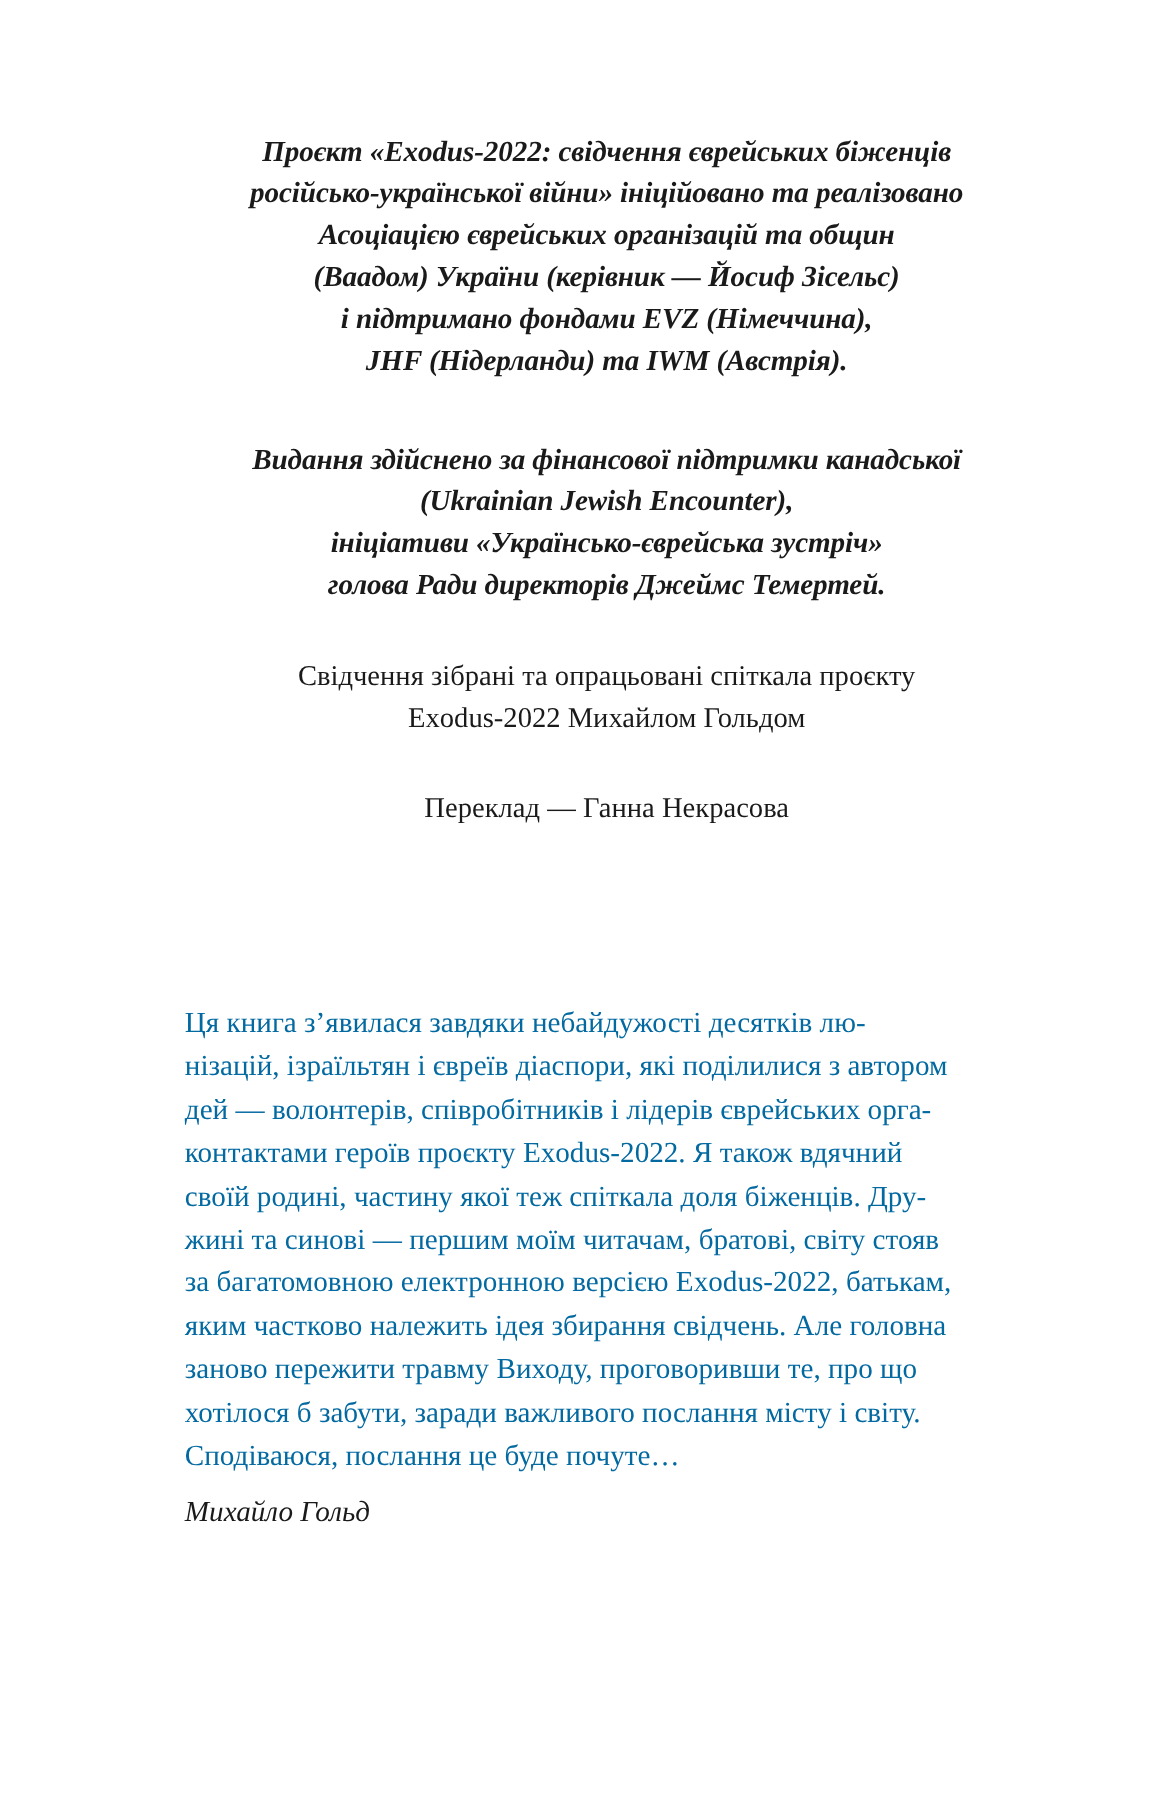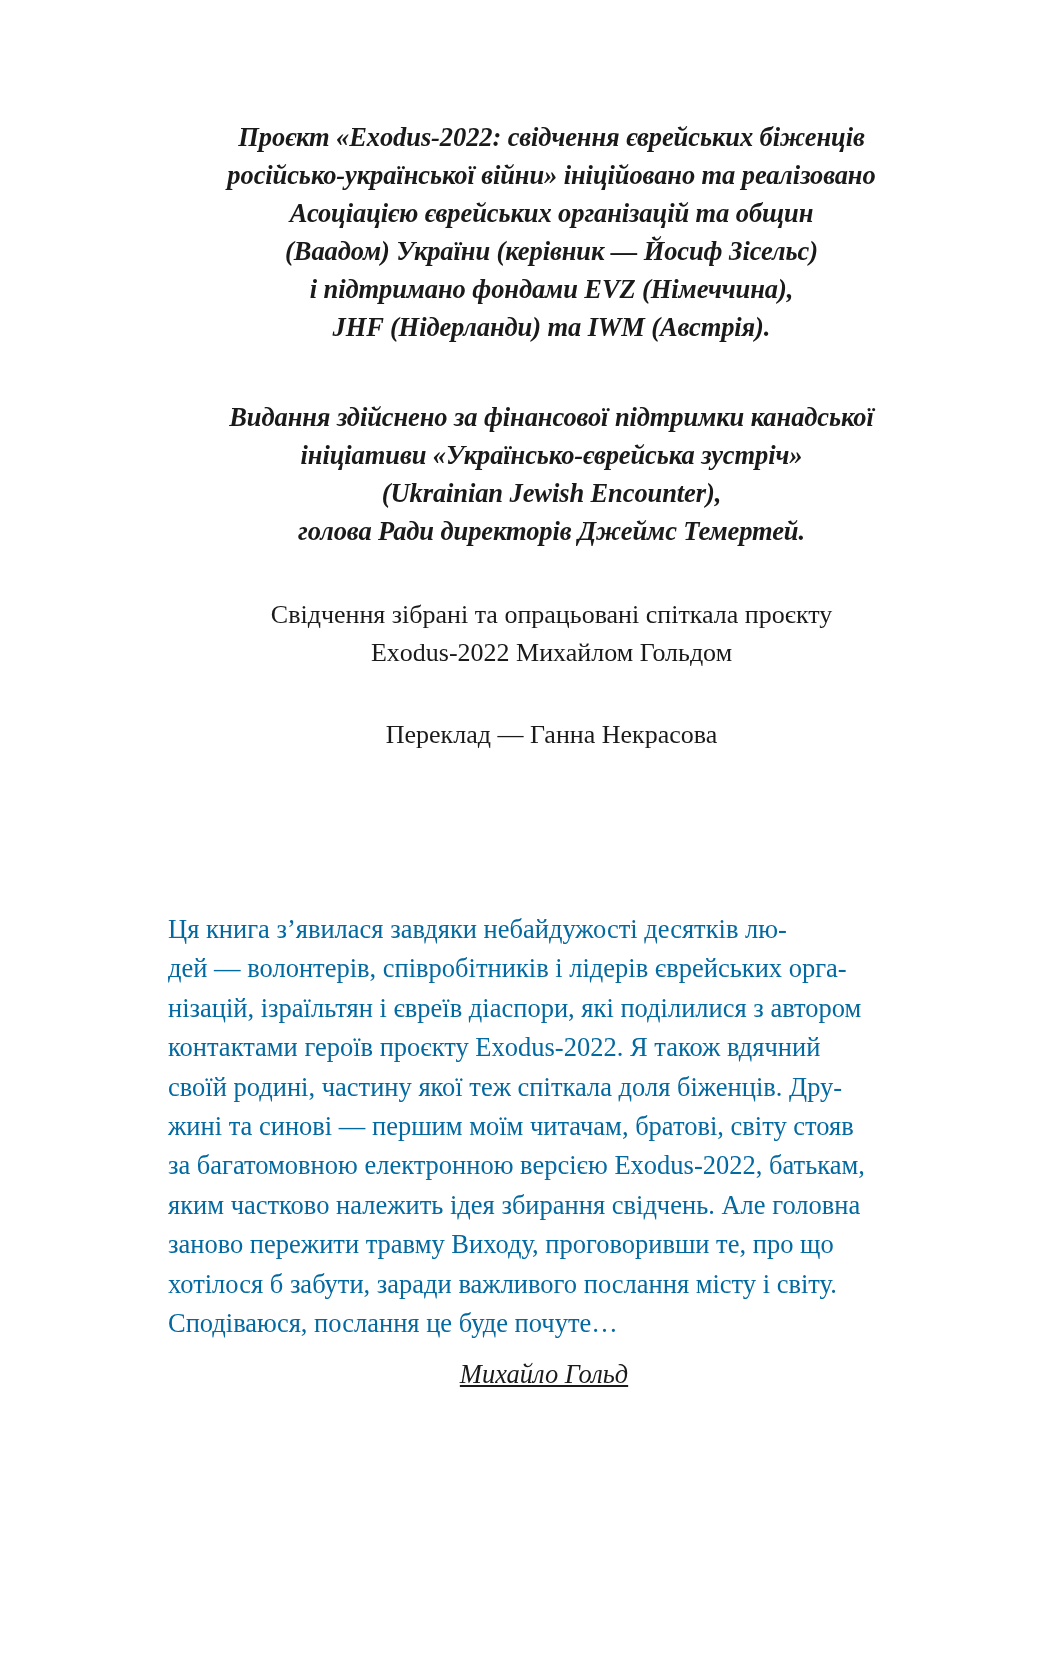--- a/index.html
+++ b/index.html
@@ -85,66 +85,65 @@
     color: #0369a1;
   }
 
   .ack-line.first {
     text-indent: 0;
   }
 
   .signature {
     display: block;
     margin-top: 12px;
-    text-align: center;
+    text-align: left;
     font-style: italic;
     font-size: 26.5px;
     line-height: 39px;
     white-space: nowrap;
-    text-decoration: underline;
   }
 </style>
 </head>
 <body>
 
 <div class="page">
 
   <div class="credits">
 
     <div class="block block-funders">
       <span class="line">Проєкт «Exodus-2022: свідчення єврейських біженців</span>
       <span class="line">російсько-української війни» ініційовано та реалізовано</span>
       <span class="line">Асоціацією єврейських організацій та общин</span>
       <span class="line">(Ваадом) України (керівник — Йосиф Зісельс)</span>
       <span class="line">і підтримано фондами EVZ (Німеччина),</span>
       <span class="line">JHF (Нідерланди) та IWM (Австрія).</span>
     </div>
 
     <div class="block block-canada">
       <span class="line">Видання здійснено за фінансової підтримки канадської</span>
+      <span class="line">(Ukrainian Jewish Encounter),</span>
       <span class="line">ініціативи «Українсько-єврейська зустріч»</span>
-      <span class="line">(Ukrainian Jewish Encounter),</span>
       <span class="line">голова Ради директорів Джеймс Темертей.</span>
     </div>
 
     <div class="block block-collected">
       <span class="line">Свідчення зібрані та опрацьовані спіткала проєкту</span>
       <span class="line">Exodus-2022 Михайлом Гольдом</span>
     </div>
 
     <div class="block block-translation">
       <span class="line">Переклад — Ганна Некрасова</span>
     </div>
 
   </div>
 
   <div class="ack">
     <span class="ack-line first">Ця  книга  з’явилася  завдяки  небайдужості  десятків  лю-</span>
+    <span class="ack-line">нізацій, ізраїльтян і євреїв діаспори, які поділилися з автором</span>
     <span class="ack-line">дей — волонтерів, співробітників і лідерів єврейських орга-</span>
-    <span class="ack-line">нізацій, ізраїльтян і євреїв діаспори, які поділилися з автором</span>
     <span class="ack-line">контактами  героїв  проєкту  Exodus-2022.  Я  також  вдячний</span>
     <span class="ack-line">своїй родині, частину якої теж спіткала доля біженців. Дру-</span>
     <span class="ack-line">жині та синові — першим моїм читачам, братові, світу стояв</span>
     <span class="ack-line">за багатомовною електронною версією Exodus-2022, батькам,</span>
     <span class="ack-line">яким частково належить ідея збирання свідчень. Але головна</span>
     <span class="ack-line">заново пережити травму Виходу, проговоривши те, про що</span>
     <span class="ack-line">хотілося б забути, заради важливого послання місту і світу.</span>
     <span class="ack-line">Сподіваюся, послання це буде почуте…</span>
     <span class="signature">Михайло Гольд</span>
   </div>

